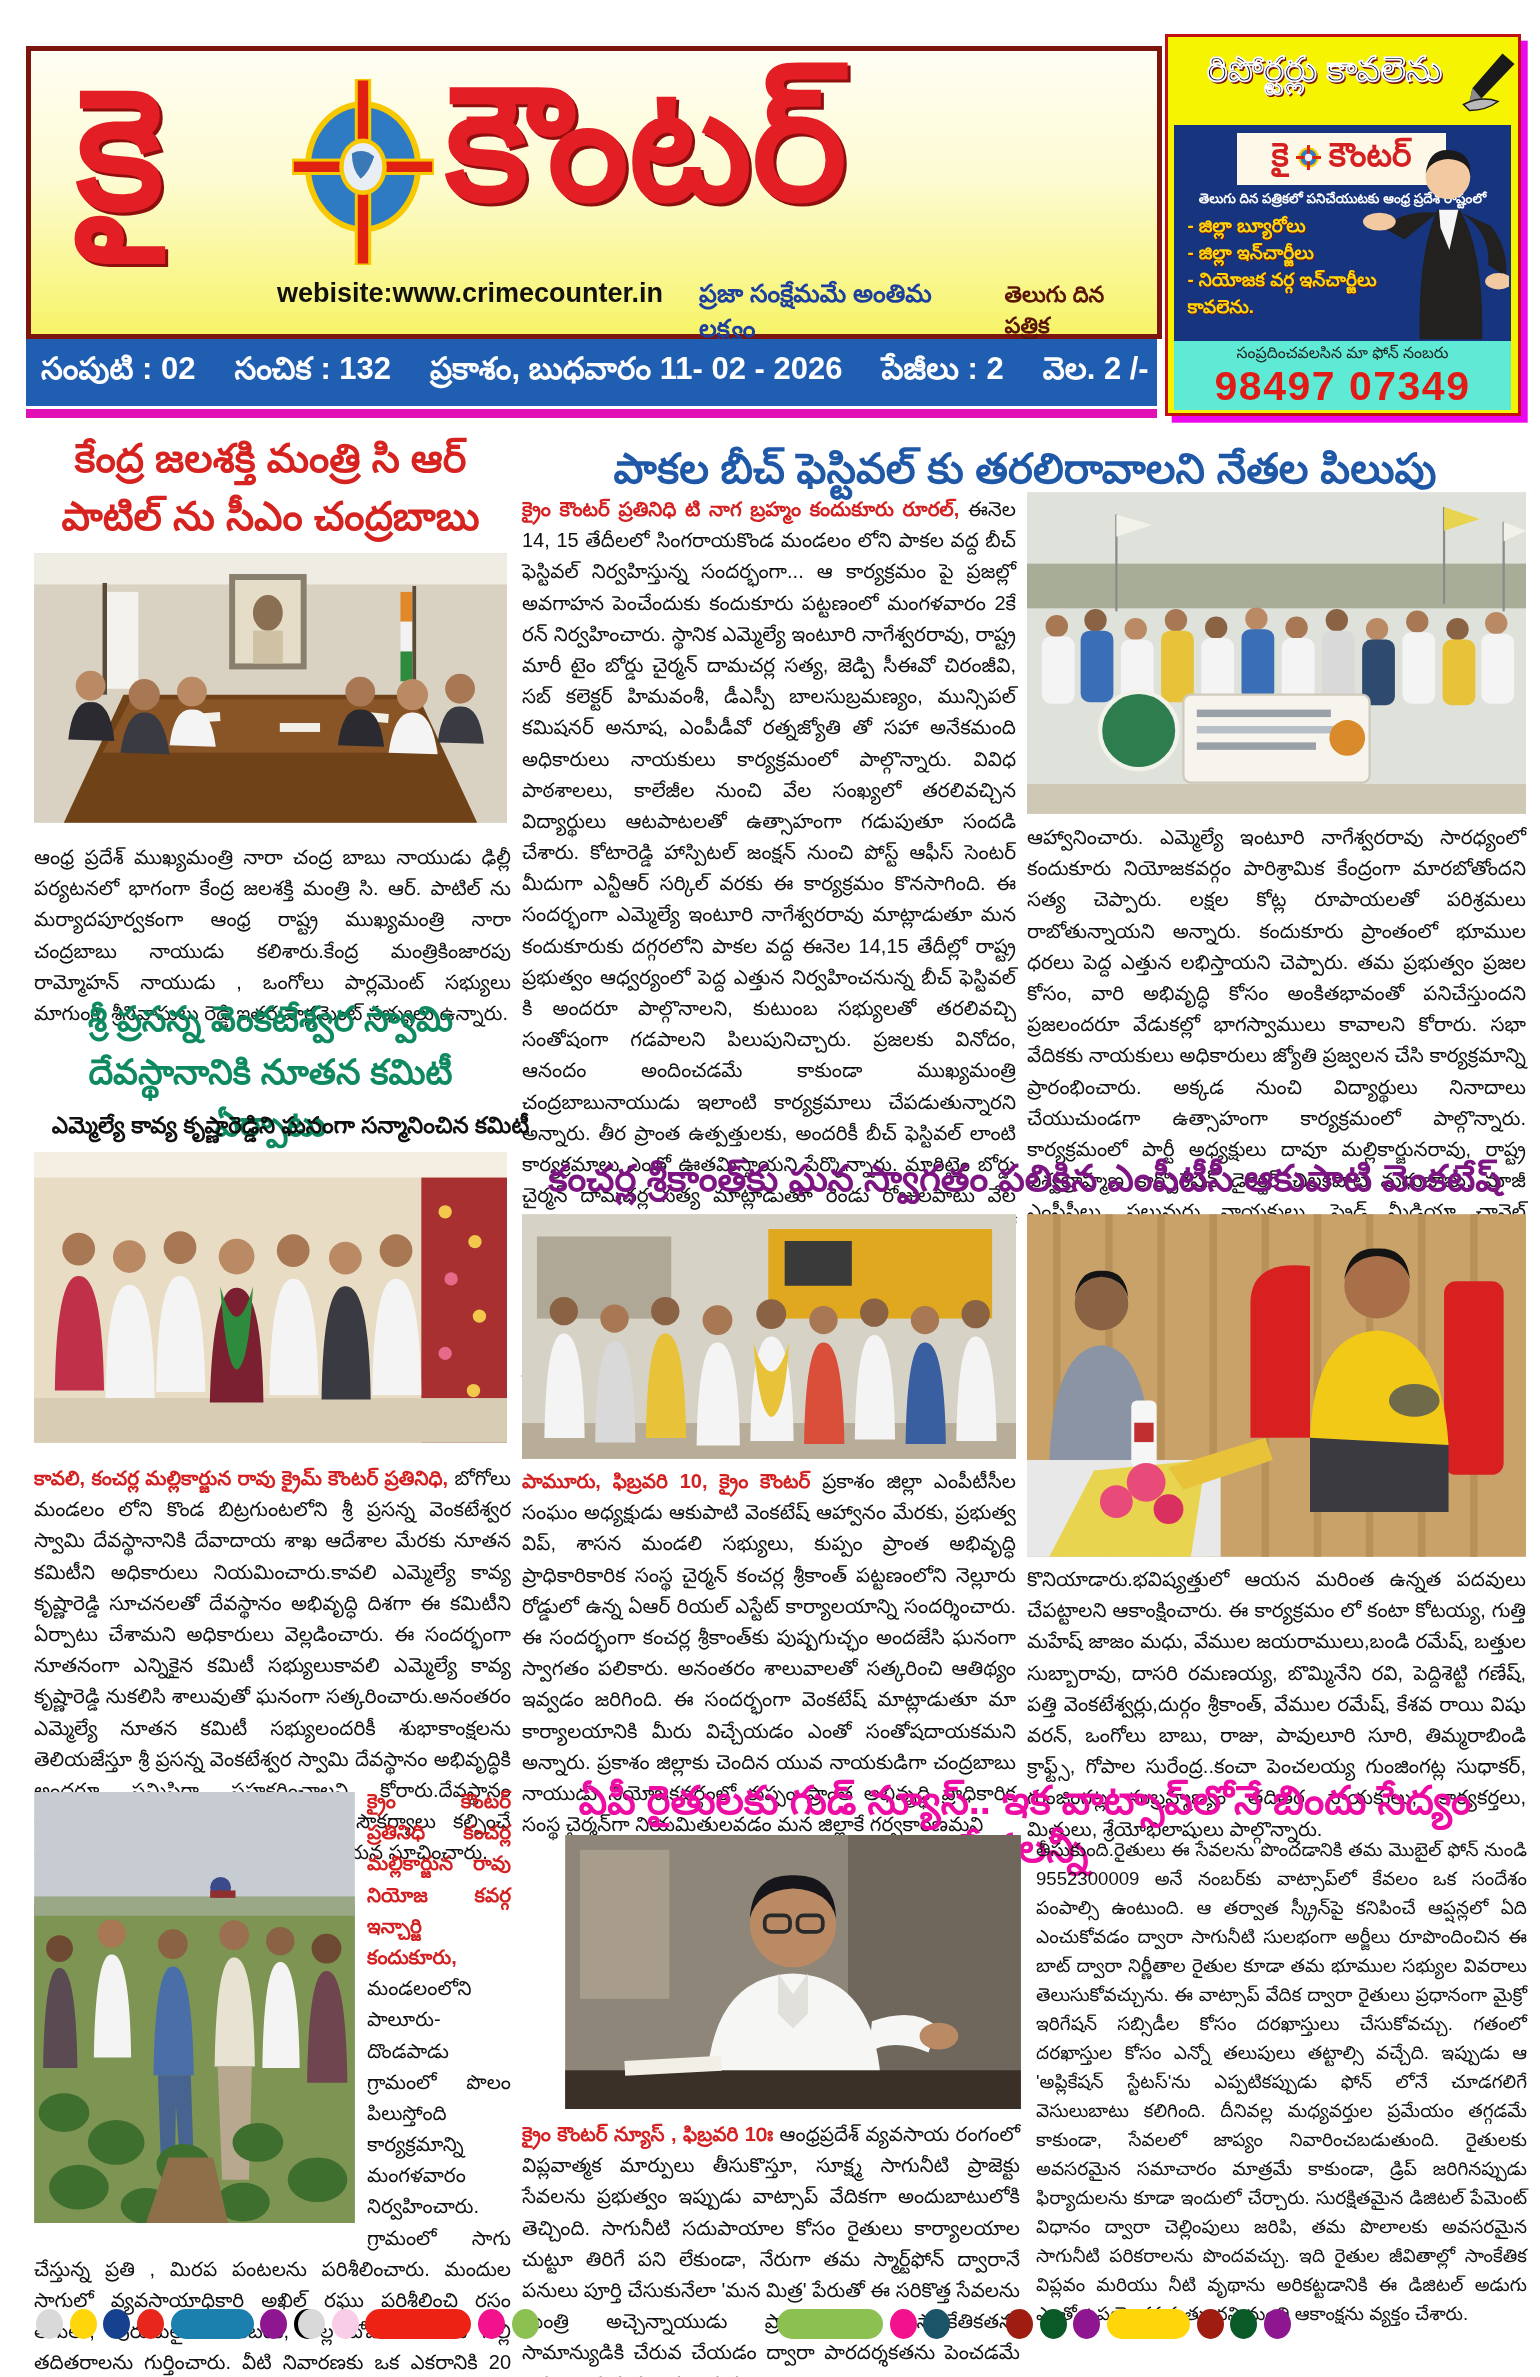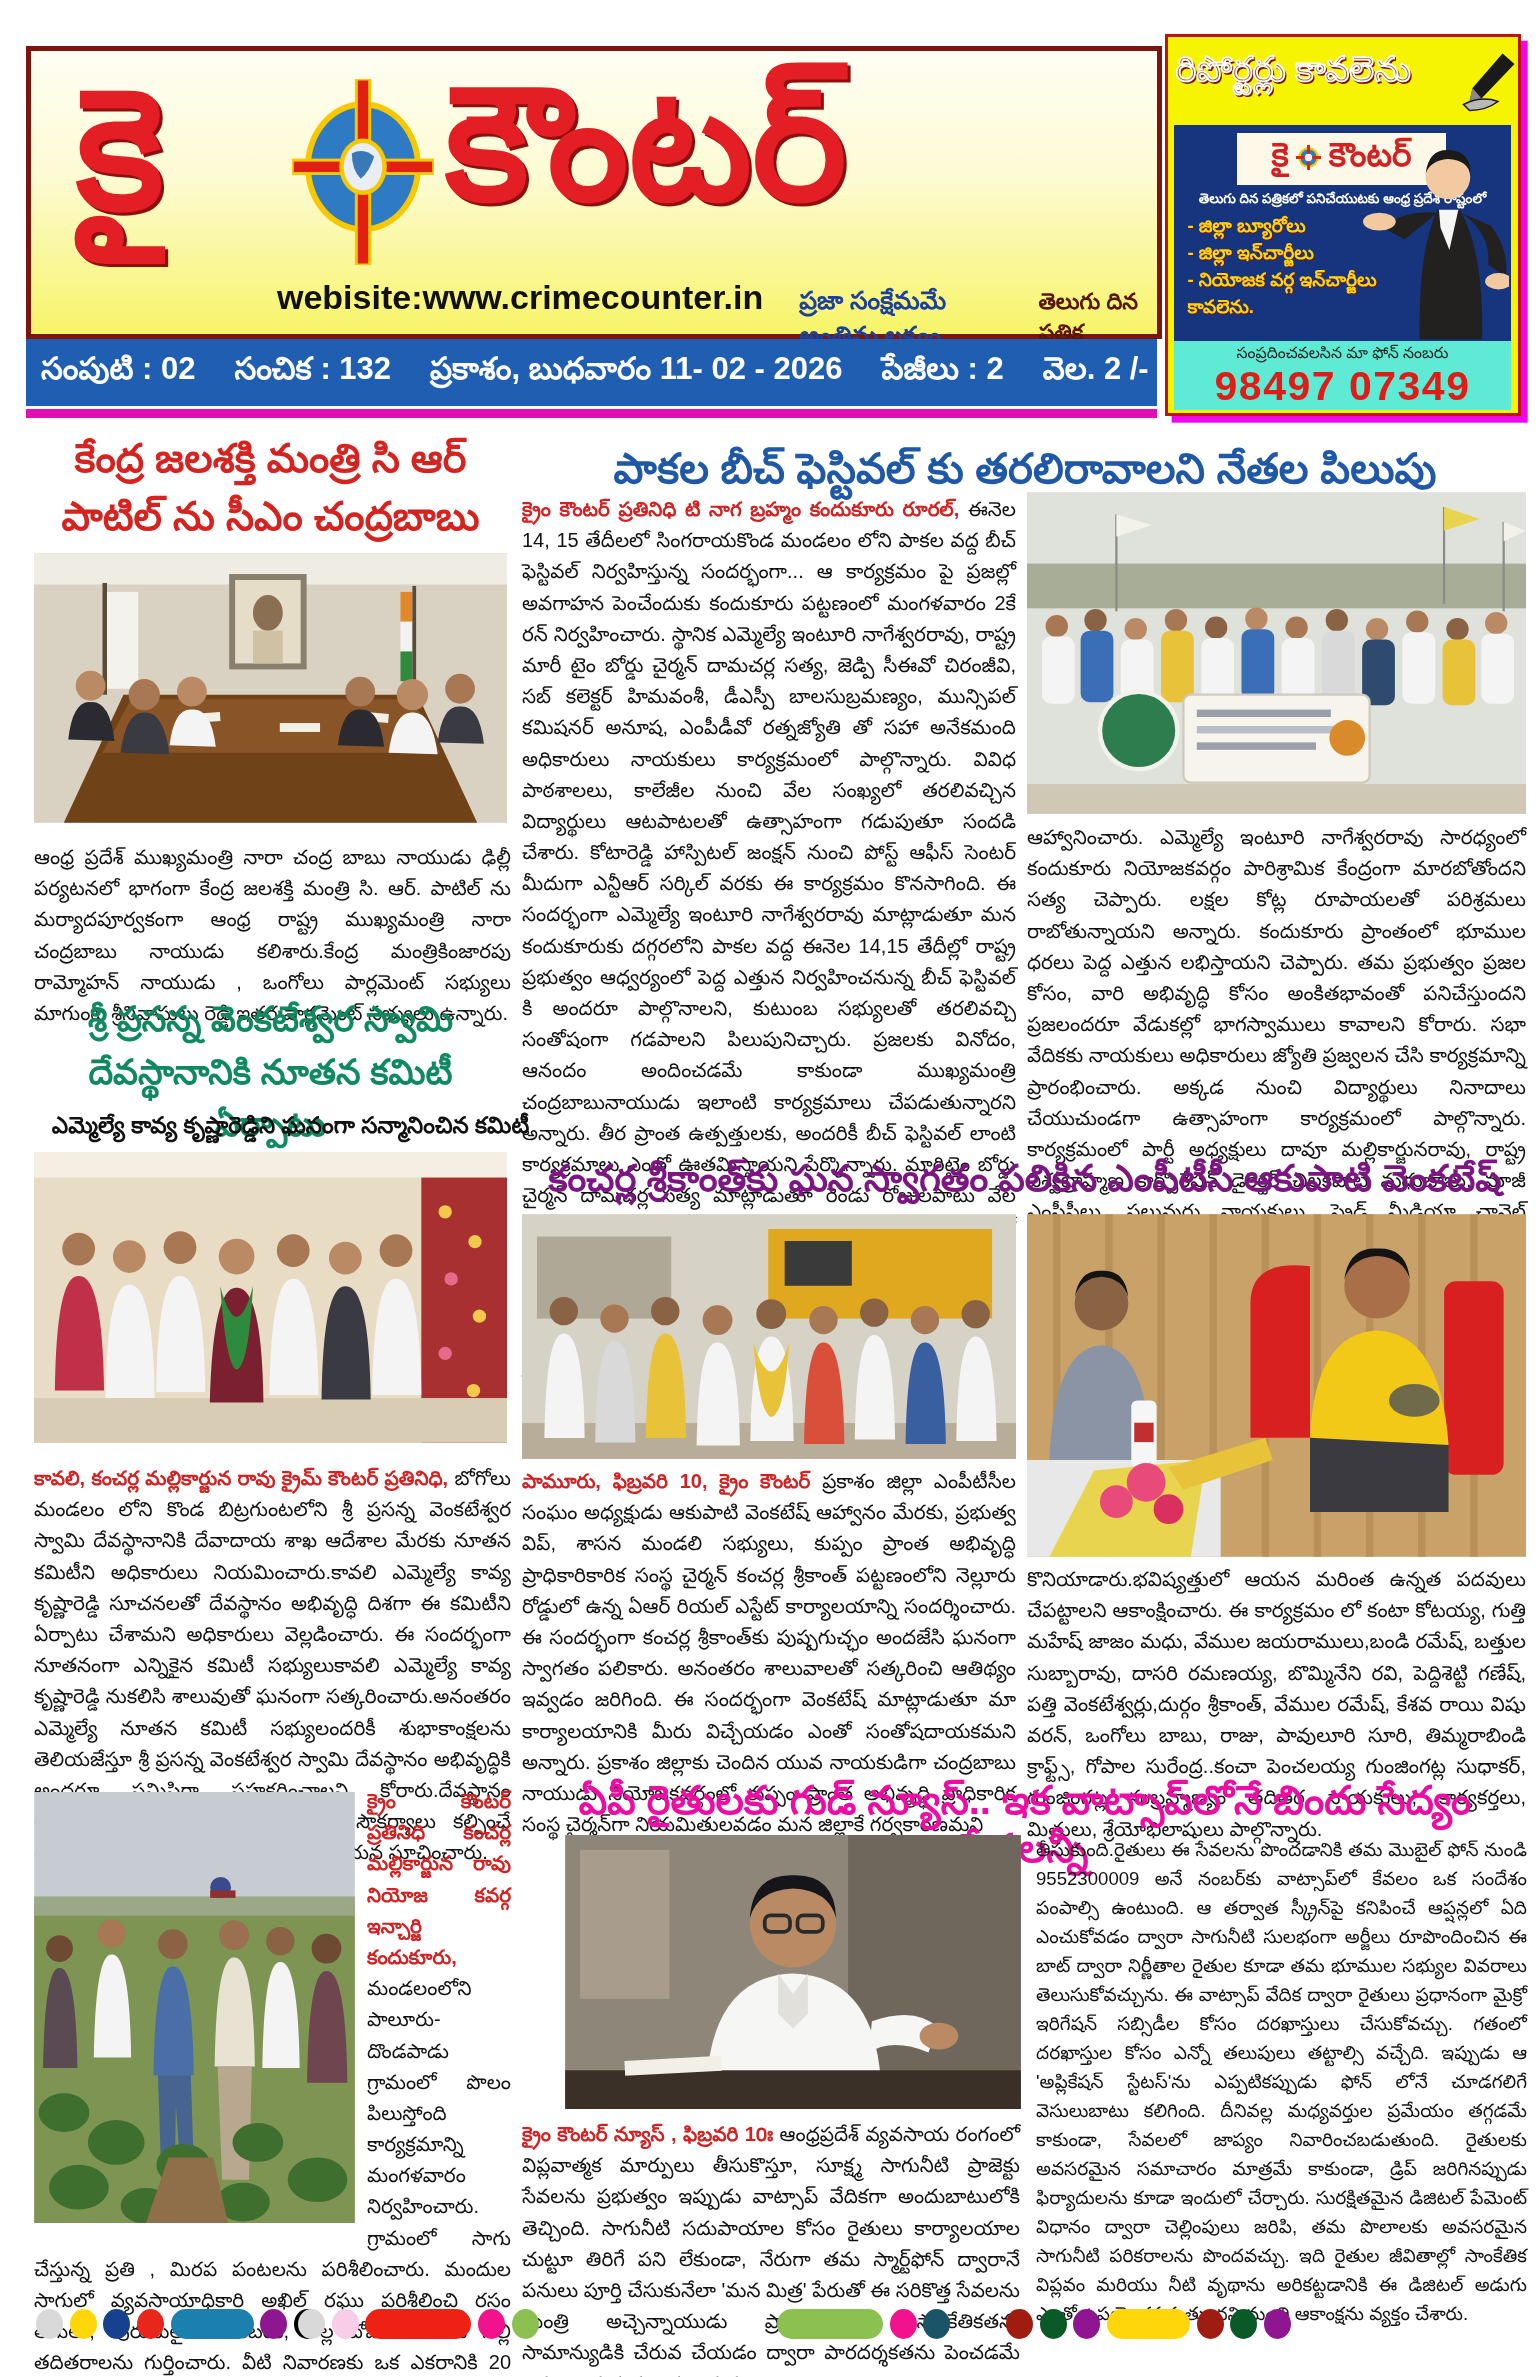--- a/index.html
+++ b/index.html
@@ -8,35 +8,35 @@
   .abs{position:absolute;}
 
   
   .masthead{left:26px;top:46px;width:1126px;height:283px;border:5.2px solid #7b150d;
     background:linear-gradient(180deg,#fffef4 0%,#fdfbd2 45%,#f7f468 100%);}
   .logo-kai{left:45px;top:15px;font-size:168px;font-weight:bold;color:#e31e25;
     text-shadow:3px 3px 0 #8f0f0f;line-height:1;}
   .logo-counter{left:414px;top:13.4px;font-size:160px;font-weight:bold;color:#e31e25;
     text-shadow:3px 3px 0 #8f0f0f;line-height:1;white-space:nowrap;}
   .mast-bottom{left:246px;top:227px;width:865px;display:flex;gap:36px;align-items:baseline;}
-  .website{font-size:34px;font-weight:bold;color:#111;}
+  .website{font-size:27px;font-weight:bold;color:#111;}
   .tagline-main{font-size:25px;font-weight:bold;color:#1d3f9e;}
   .tagline-sub{font-size:22.4px;font-weight:bold;color:#5a1408;}
 
   
   .issuebar{left:26px;top:339px;width:1131px;height:67px;background:#1f5eb0;color:#ffffff;
     display:flex;align-items:center;gap:39px;padding-left:15px;box-sizing:border-box;
     font-size:31px;font-weight:bold;white-space:nowrap;}
   .issuebar-strip{left:26px;top:409px;width:1131px;height:9px;background:#e20fb4;}
 
   
   .ad-box{left:1165px;top:34px;width:356px;height:382px;background:#f6f400;
     border:3.7px solid #c01010;box-shadow:6.7px 6.7px 0 #ec08ec;box-sizing:border-box;}
-  .ad-title{left:7.5px;top:13.4px;width:298px;text-align:left;font-size:35px;font-weight:bold;
-    color:#a16207;-webkit-text-stroke:0.7px #ffffff;text-shadow:1.5px 1.5px 0 #7e0d0d;line-height:1.1;}
+  .ad-title{left:7.5px;top:13.4px;width:298px;text-align:center;font-size:35px;font-weight:bold;
+    color:#0f172a;-webkit-text-stroke:0.7px #ffffff;text-shadow:1.5px 1.5px 0 #7e0d0d;line-height:1.1;}
   .ad-bluebox{left:6px;top:88px;width:337px;height:216px;background:#17357e;}
   .ad-logostrip{left:63px;top:7.5px;width:209px;height:52px;background:#fdf8e8;display:flex;
     align-items:center;justify-content:center;gap:7.5px;}
   .ad-logostrip .t{font-size:33px;font-weight:bold;color:#d42020;}
   .ad-intro{left:6px;top:66px;width:325px;color:#ffffff;font-size:13.4px;font-weight:bold;text-align:center;}
   .ad-items{left:13.4px;top:88px;width:201px;}
   .ad-items .it{color:#ffd60a;font-size:18.6px;font-weight:bold;line-height:1.45;
     text-shadow:0.7px 0.7px 0 #7e0d0d;}
   .ad-contact{left:6px;top:304px;width:337px;height:69px;background:#5eead4;text-align:center;}
   .ad-contact .lbl{font-size:15.7px;color:#222;margin-top:3px;}

